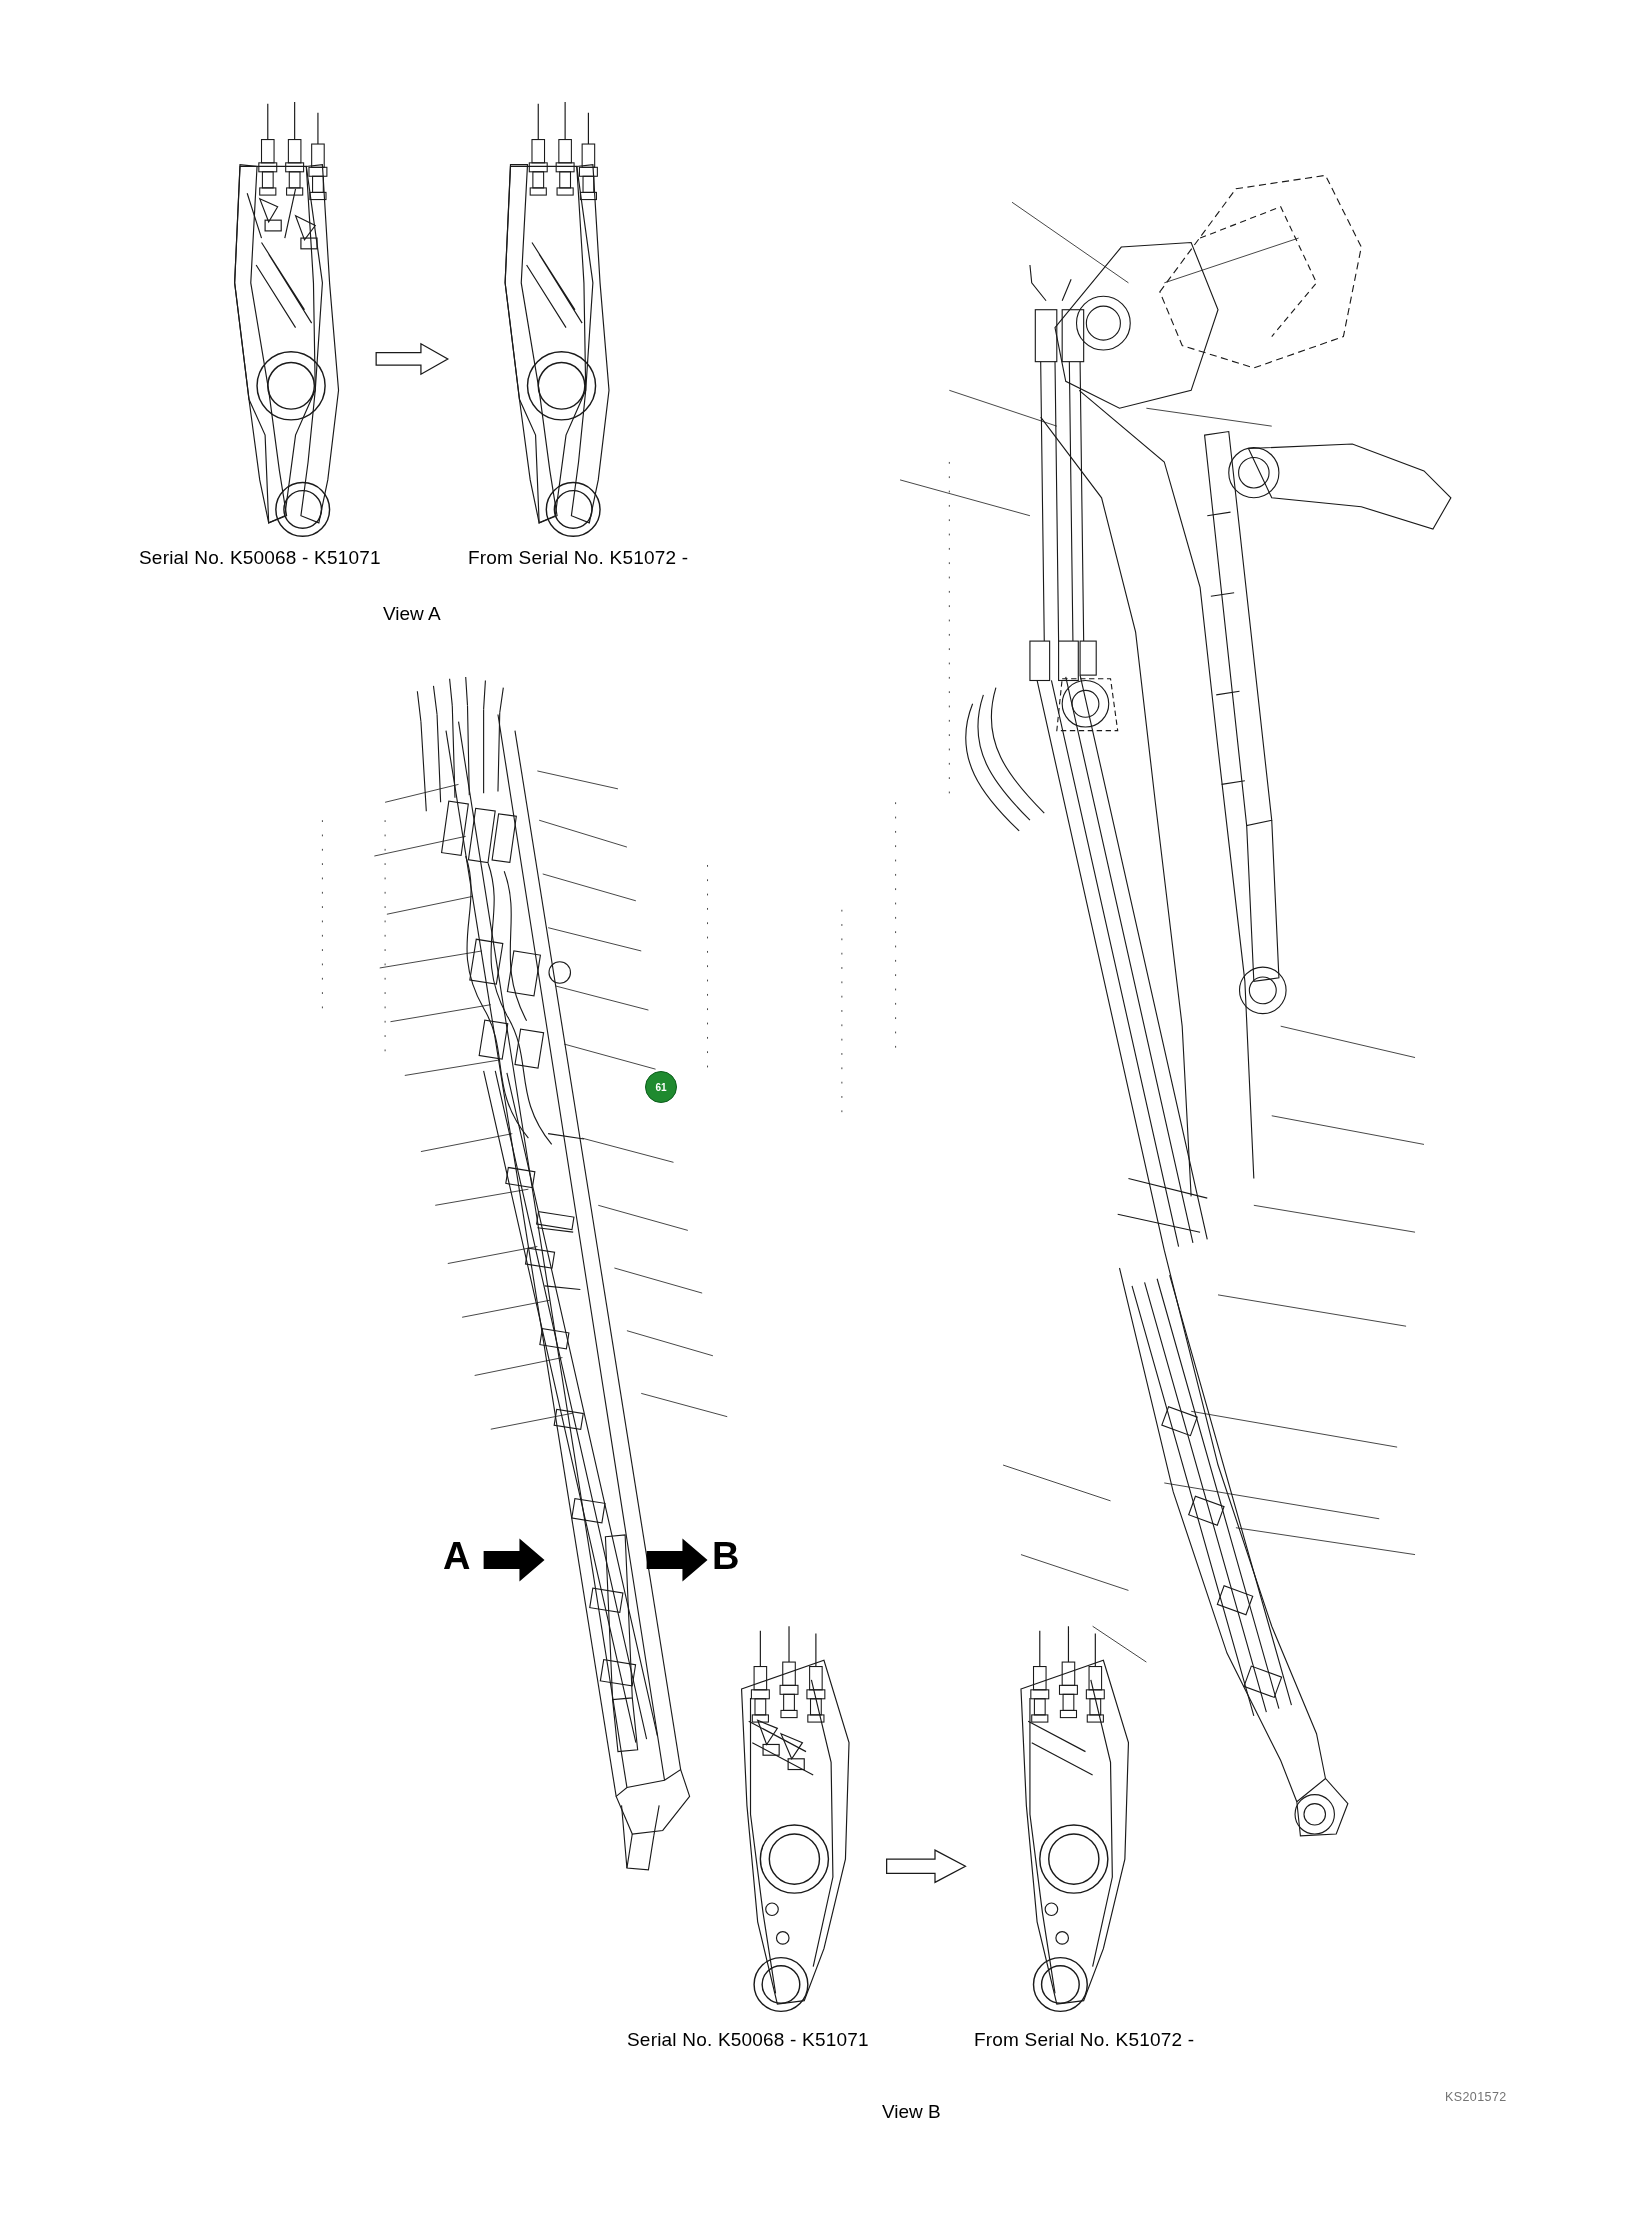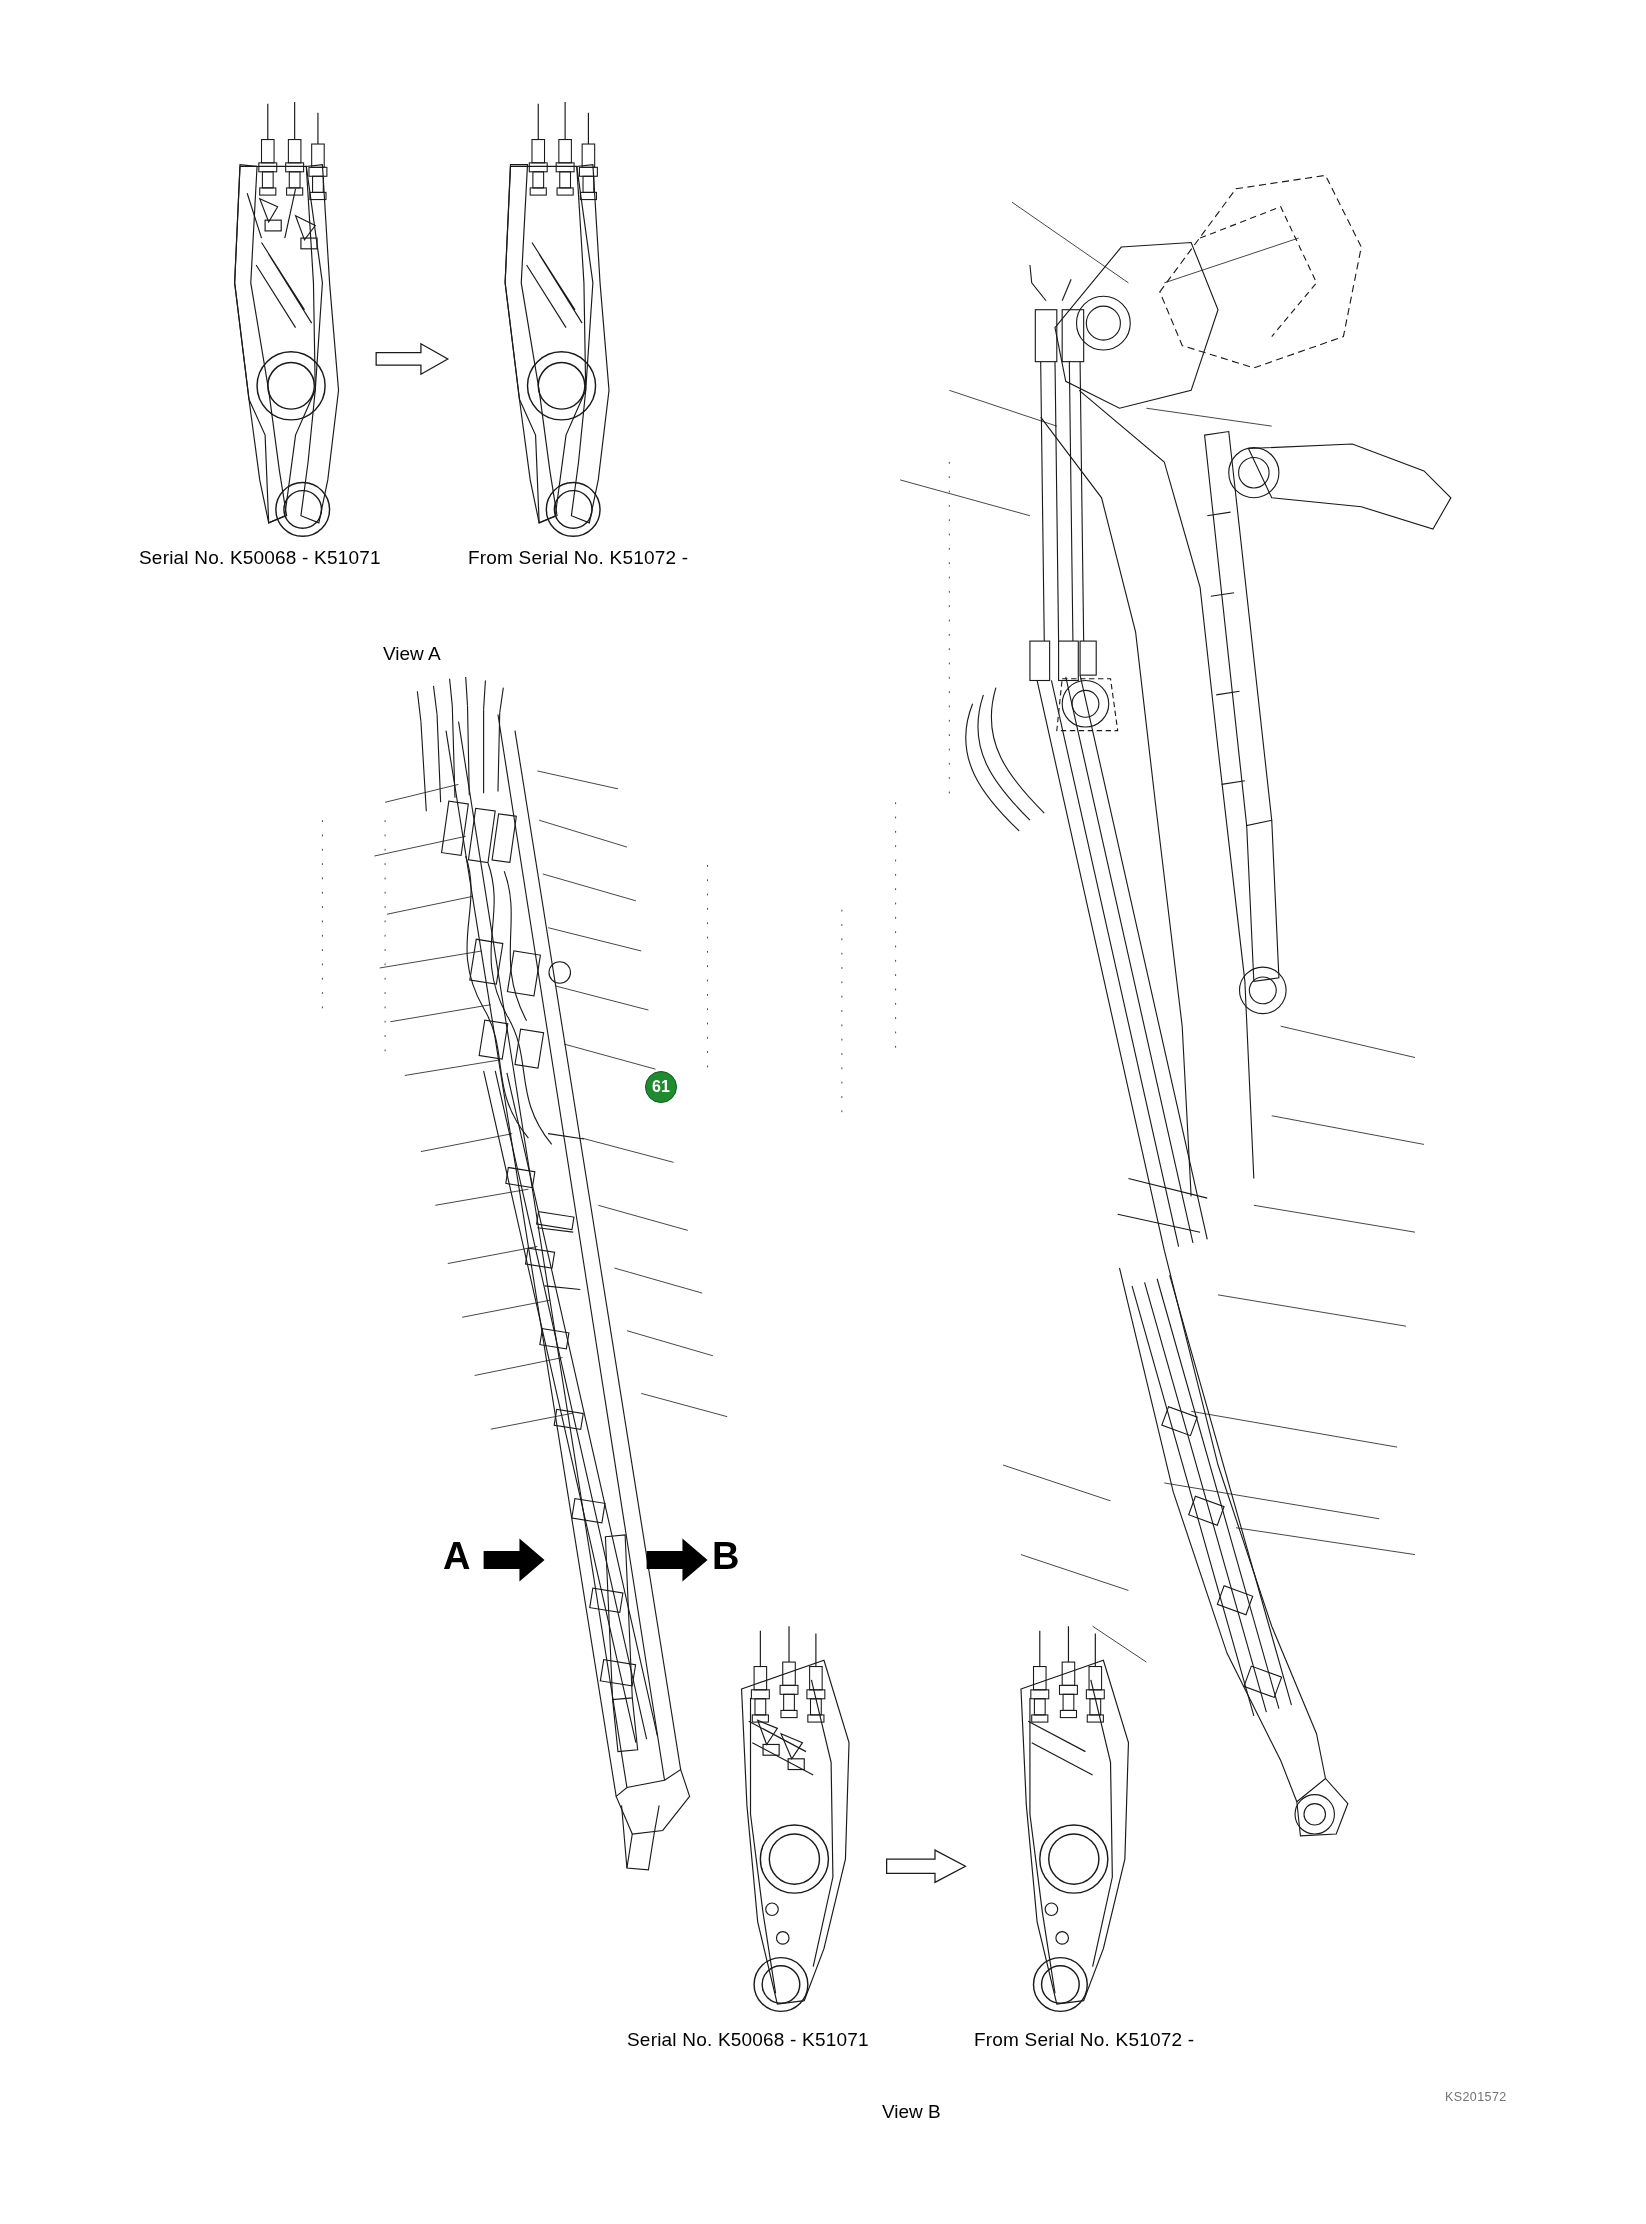--- a/index.html
+++ b/index.html
@@ -53,21 +53,21 @@
     color: #737373;
     letter-spacing: 0.4px;
   }
   .callout-badge {
     position: absolute;
     width: 30px;
     height: 30px;
     border-radius: 50%;
     background: #1f8a2f;
     color: #fff;
-    font-size: 16px;
+    font-size: 10px;
     font-weight: bold;
     display: flex;
     align-items: center;
     justify-content: center;
     border: 0.9px solid #0c5e1c;
   }
 </style>
 </head>
 <body>
 
@@ -347,21 +347,21 @@
     </g>
     <g fill="#000">
       <path d="M790 1726 L762 1702 L762 1716 L722 1716 L722 1736 L762 1736 L762 1750 Z"></path>
     </g>
   </svg>
 
   <div class="lbl" style="left:139px; top:533px;">Serial No.  K50068 - K51071</div>
 
   <div class="lbl" style="left:468px; top:533px;">From Serial No. K51072 -</div>
 
-  <div class="lbl-view" style="left:383px; top:589px;margin-top:40px;">View A</div>
+  <div class="lbl-view" style="left:383px; top:589px;">View A</div>
 
   <div class="callout-badge" style="left:645px; top:1057px;">61</div>
 
   <div class="arrow-letter" style="left:443px; top:1521px;">A</div>
 
   <div class="arrow-letter" style="left:712px; top:1521px;">B</div>
 
   <div class="lbl" style="left:627px; top:2015px;">Serial No.  K50068 - K51071</div>
 
   <div class="lbl" style="left:974px; top:2015px;">From Serial No. K51072 -</div>

